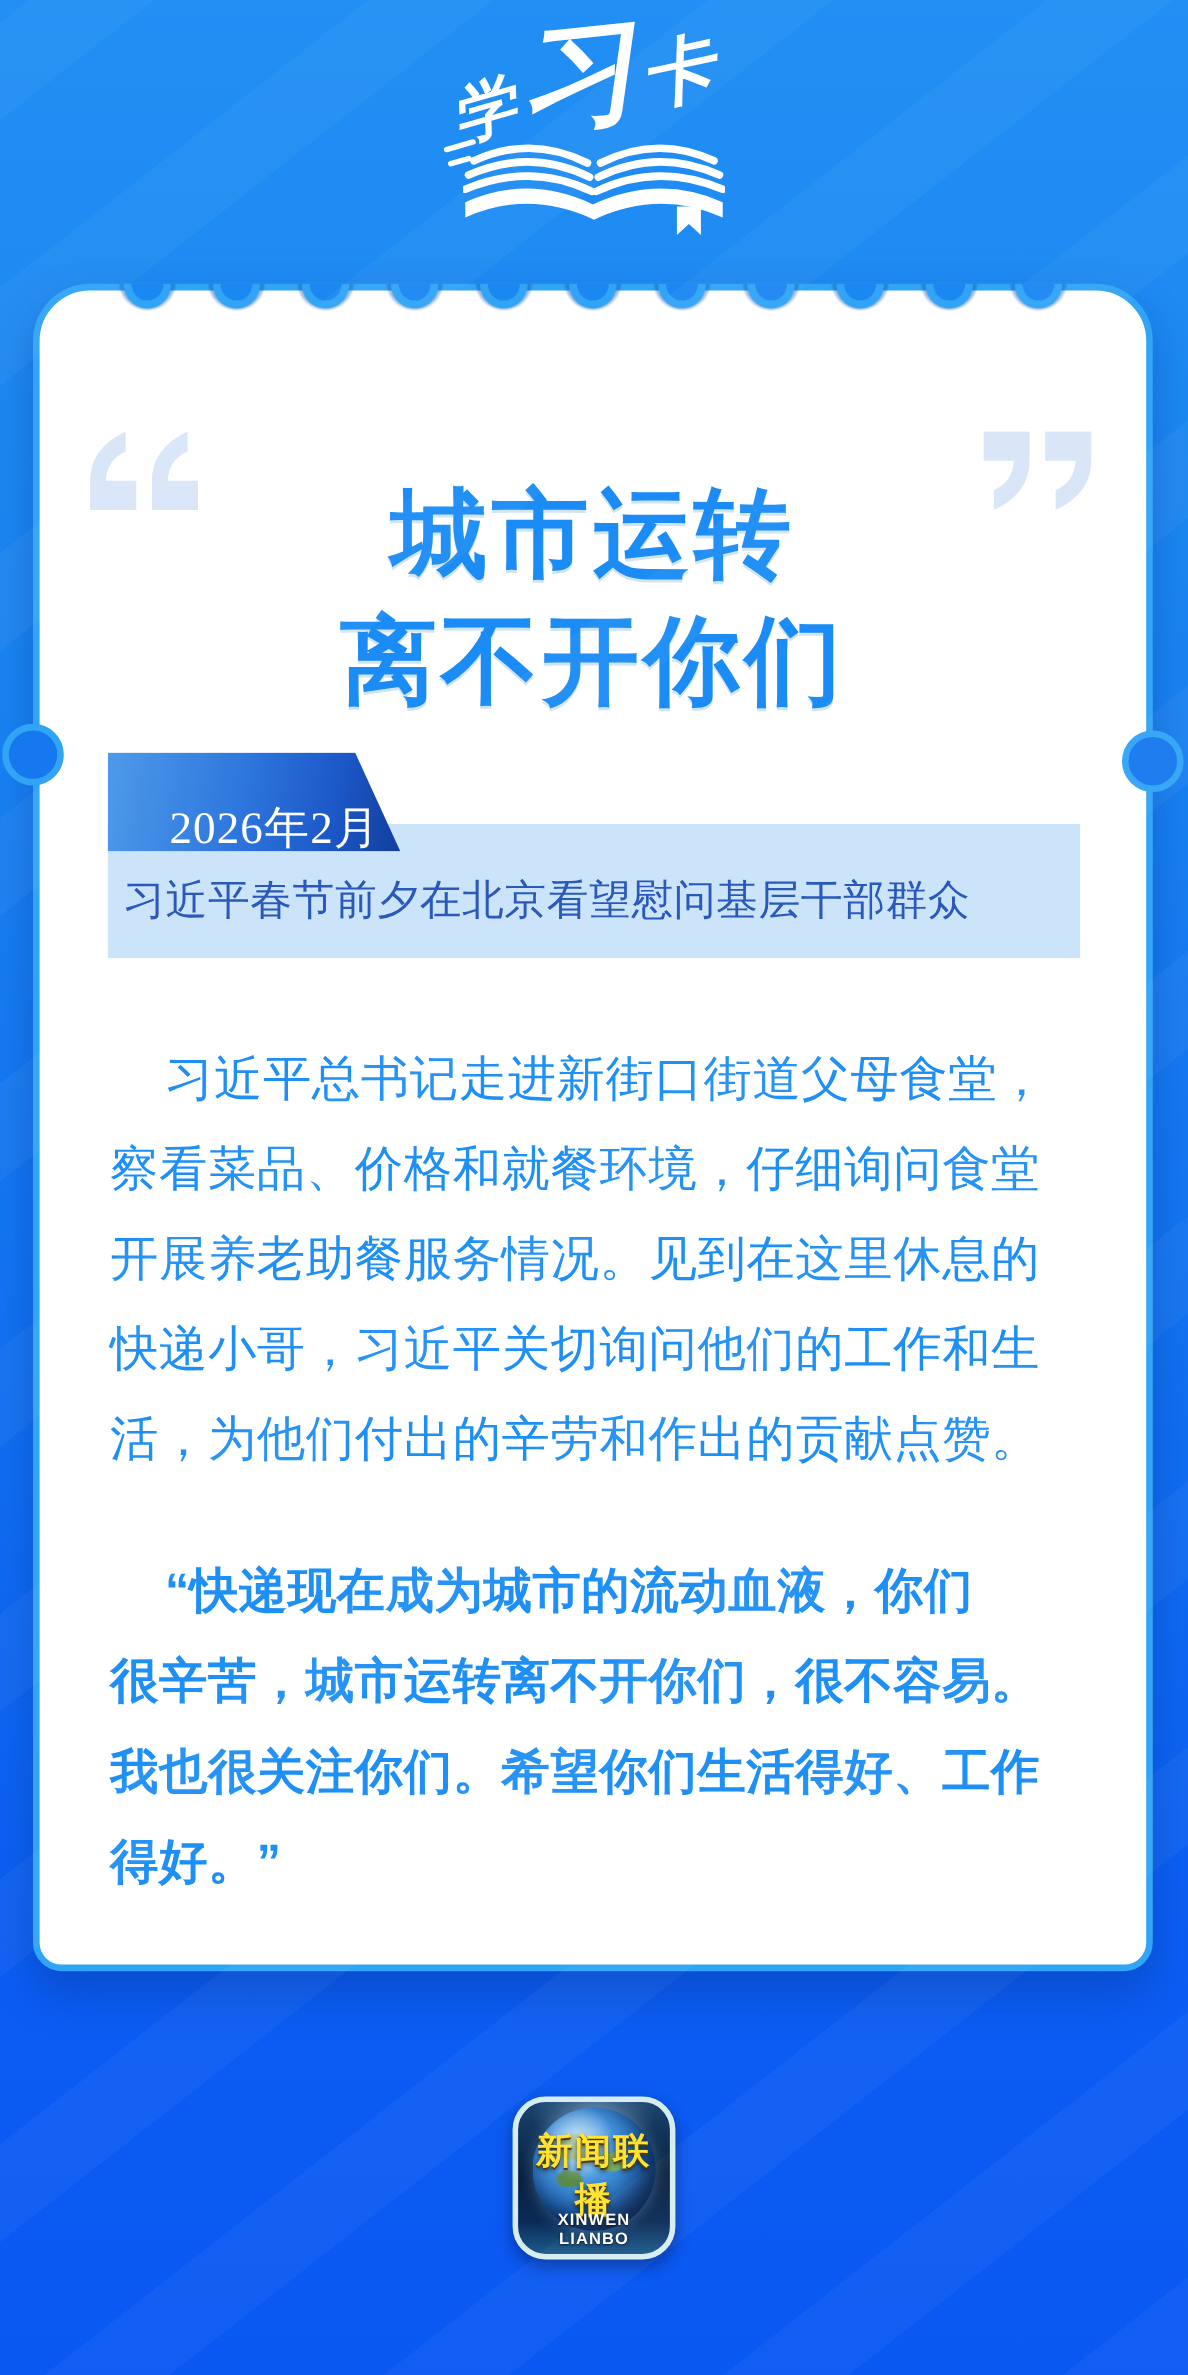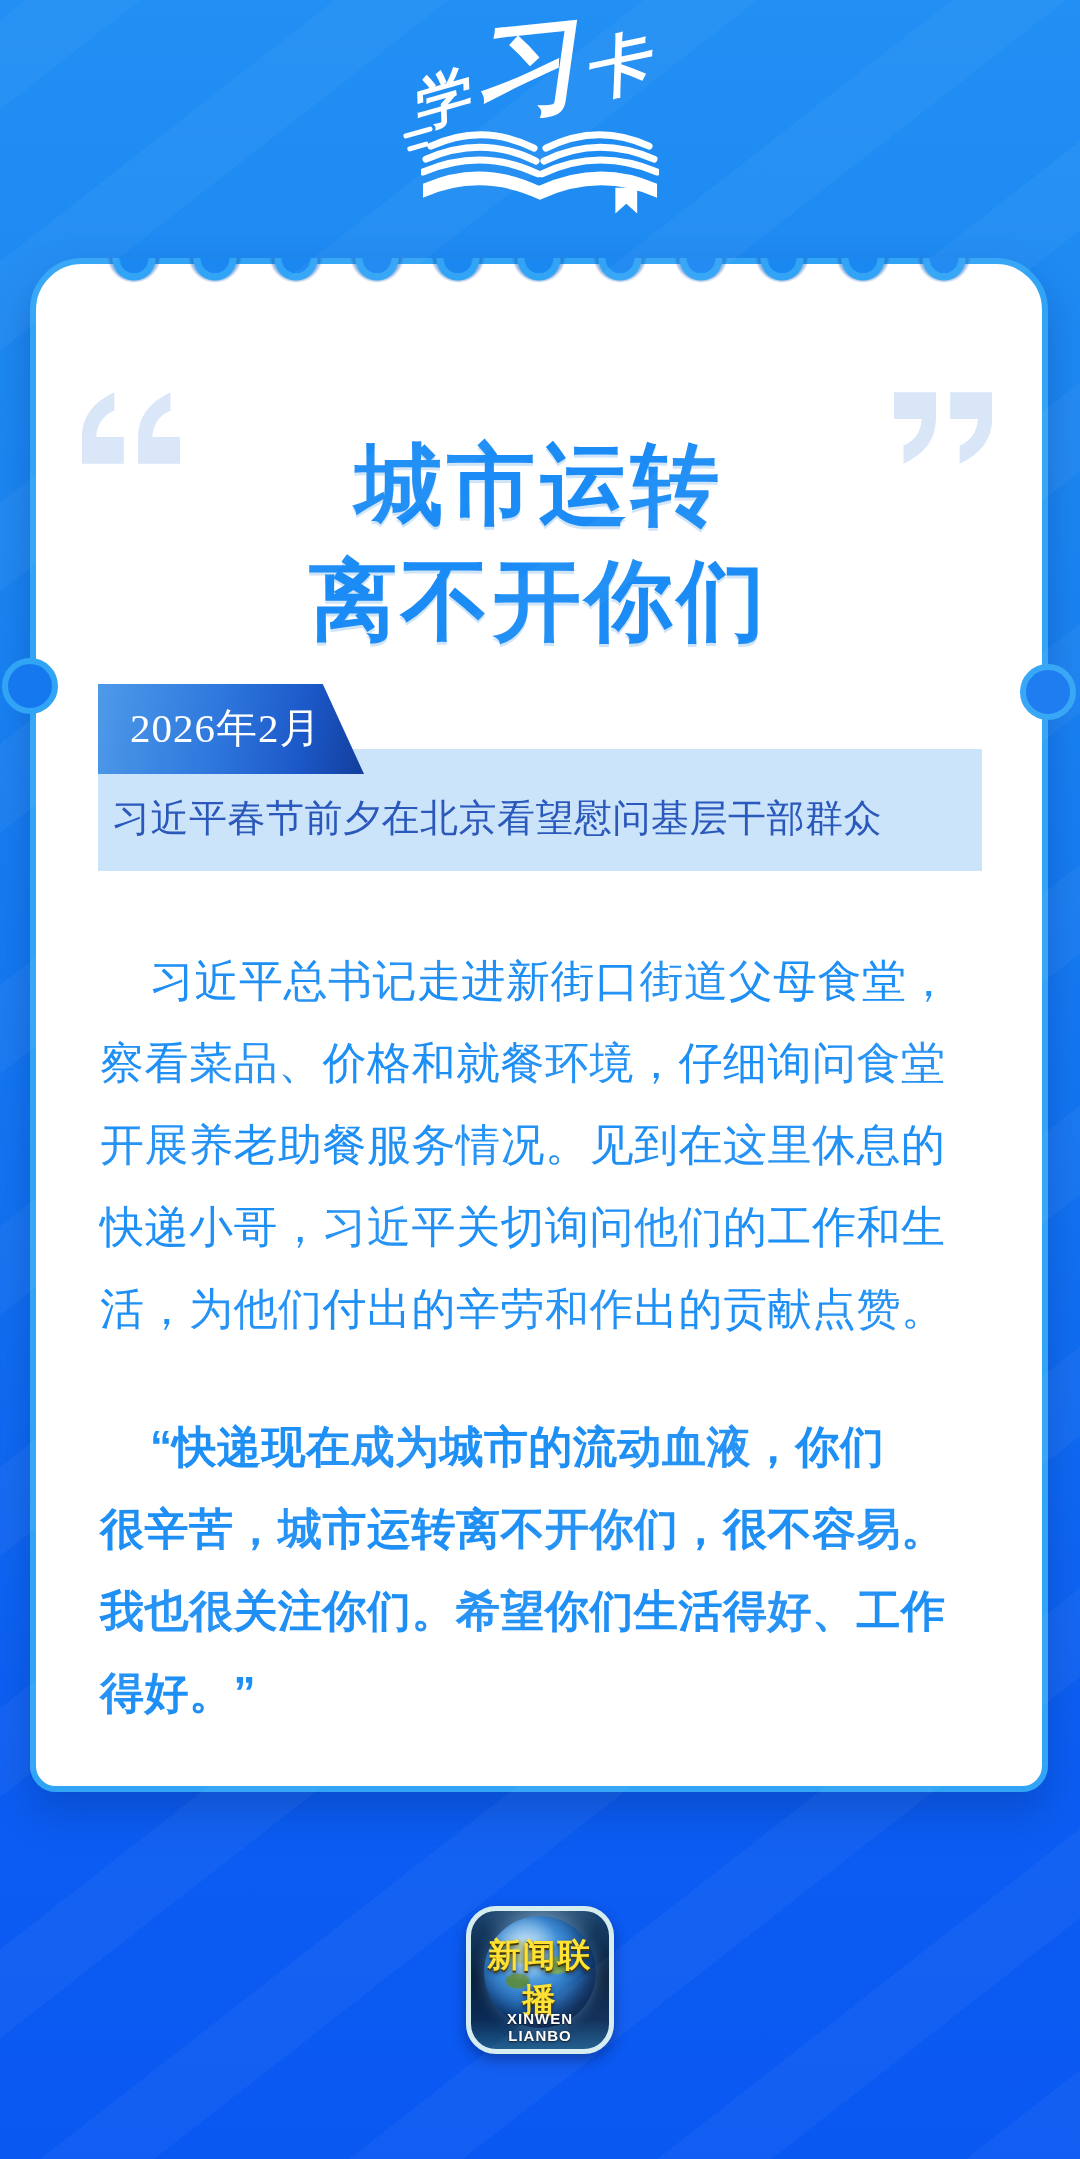--- a/index.html
+++ b/index.html
@@ -53,22 +53,22 @@
   .quote-open{left:44px;top:128px;transform:rotate(180deg);}
   .quote-close{right:48px;top:128px;}
 
   
   .date-badge{
     position:absolute;left:62px;top:420px;width:266px;height:90px;z-index:2;
     background:linear-gradient(100deg,#4e9ae9 0%,#2e77dd 45%,#1c58c8 76%,#123e9c 100%);
     clip-path:polygon(0 0,84.5% 0,100% 100%,0 100%);
   }
   .date-badge span{
-    display:block;padding-left:32px;line-height:88px;color:#fff;font-size:41px;
-    font-family:"Liberation Serif",serif;letter-spacing:1px;
+    display:block;padding-left:56px;line-height:88px;color:#fff;font-size:41px;
+    font-family:"Liberation Serif",serif;letter-spacing:1px;margin-top:24px;
   }
   .subtitle-banner{
     position:absolute;left:62px;top:485px;width:884px;height:122px;background:#cbe4fa;z-index:1;box-sizing:border-box;
     padding:44px 10px 0 14px;
   }
   .subtitle-banner span{
     color:#2a58bb;font-size:38px;font-family:Liberation Serif, serif;letter-spacing:.5px;
   }
 
   

